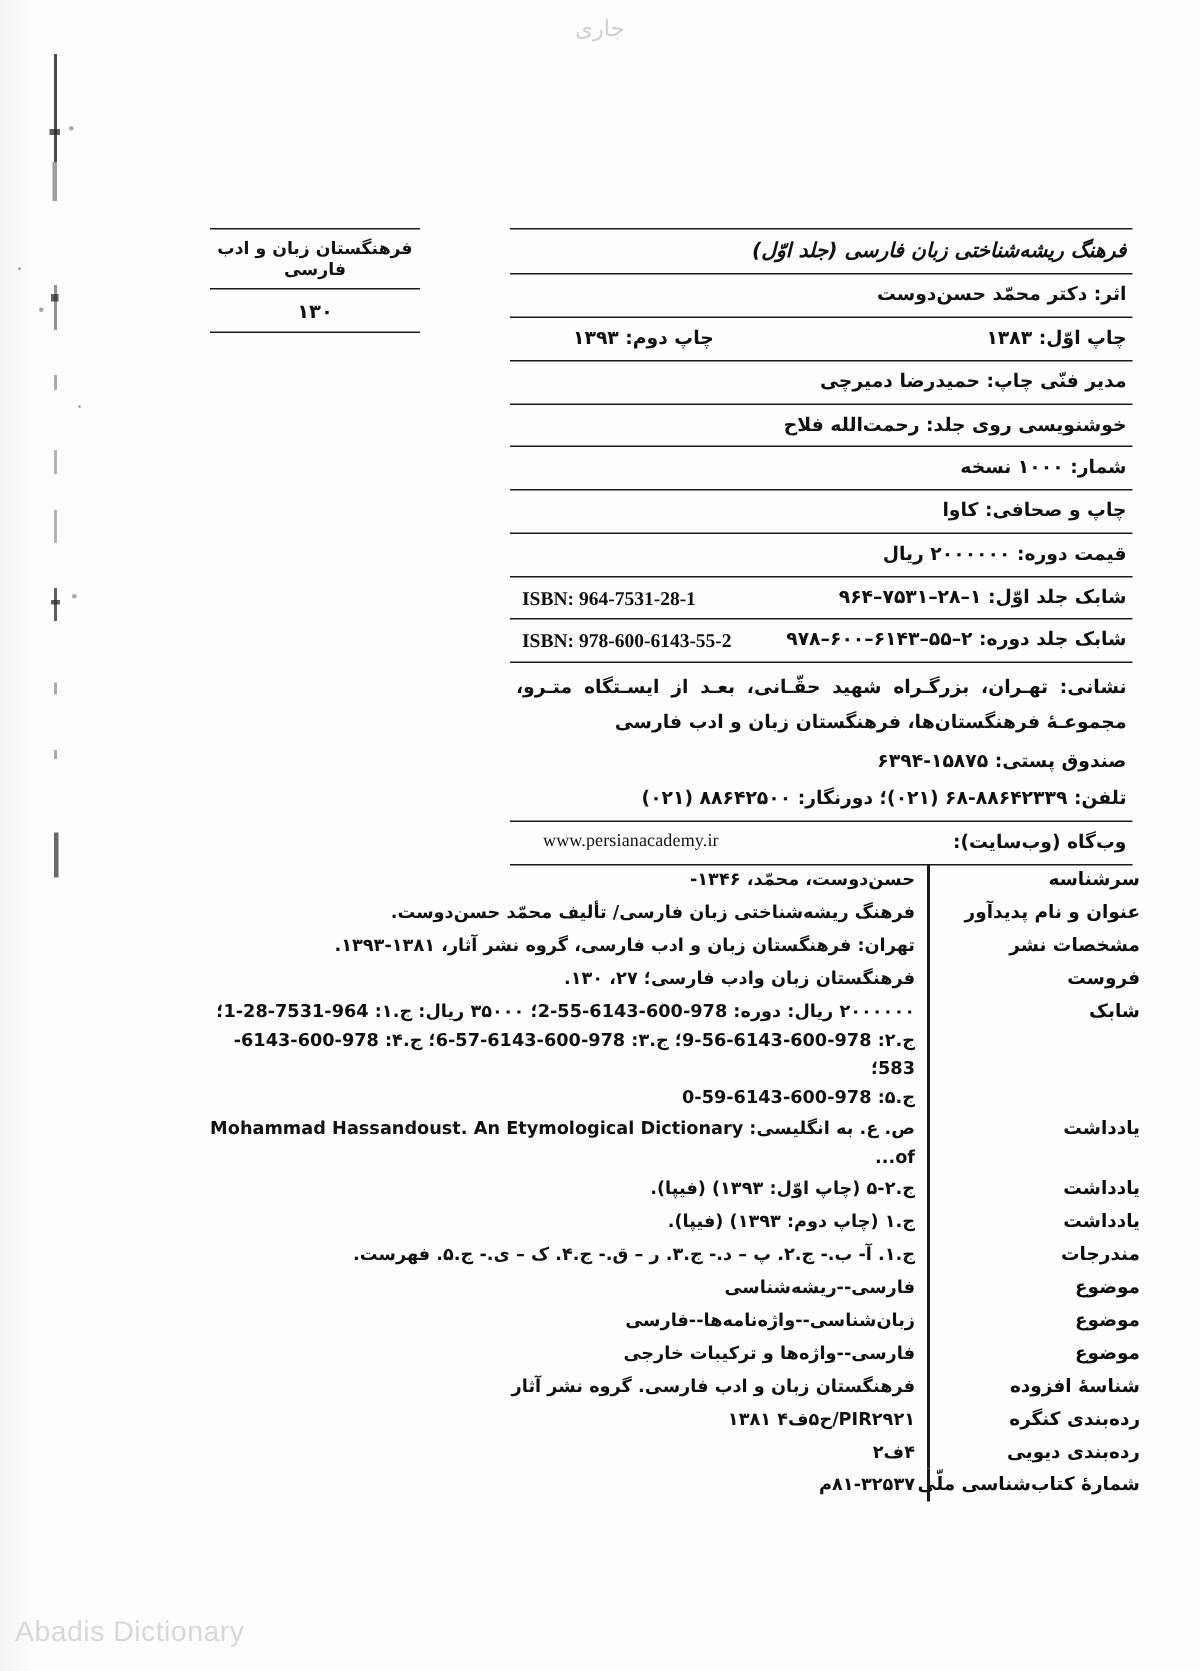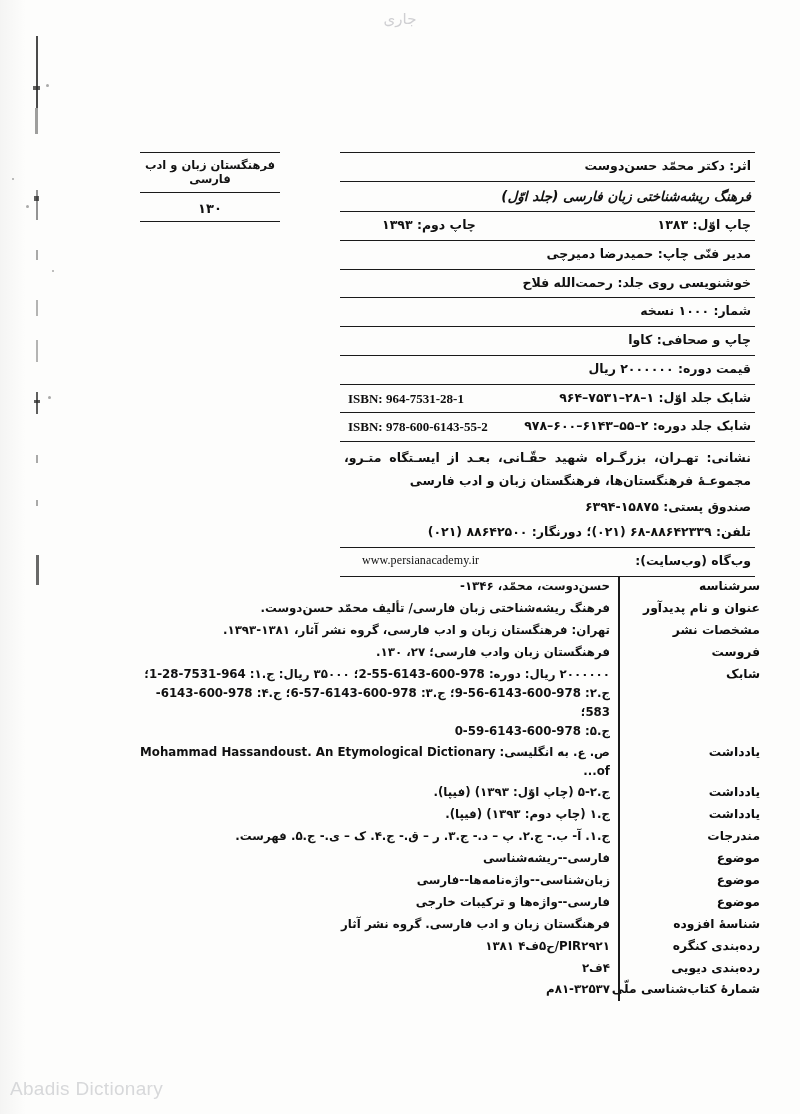--- a/index.html
+++ b/index.html
@@ -143,23 +143,23 @@
 
   <div class="topwrap">
 
     <div class="leftbox">
       <div class="lb-row">فرهنگستان زبان و ادب فارسی</div>
       <div class="lb-row second">۱۳۰</div>
     </div>
 
     <div class="imprint">
 
+      <div class="im-row title">فرهنگ ریشه‌شناختی زبان فارسی (جلد اوّل)</div>
+
       <div class="im-row">اثر: دکتر محمّد حسن‌دوست</div>
-
-      <div class="im-row title">فرهنگ ریشه‌شناختی زبان فارسی (جلد اوّل)</div>
 
       <div class="im-row">
         <span>چاپ اوّل: ۱۳۸۳</span>
         <span class="secondprint">چاپ دوم: ۱۳۹۳</span>
       </div>
 
       <div class="im-row">مدیر فنّی چاپ: حمیدرضا دمیرچی</div>
 
       <div class="im-row">خوشنویسی روی جلد: رحمت‌الله فلاح</div>
 

